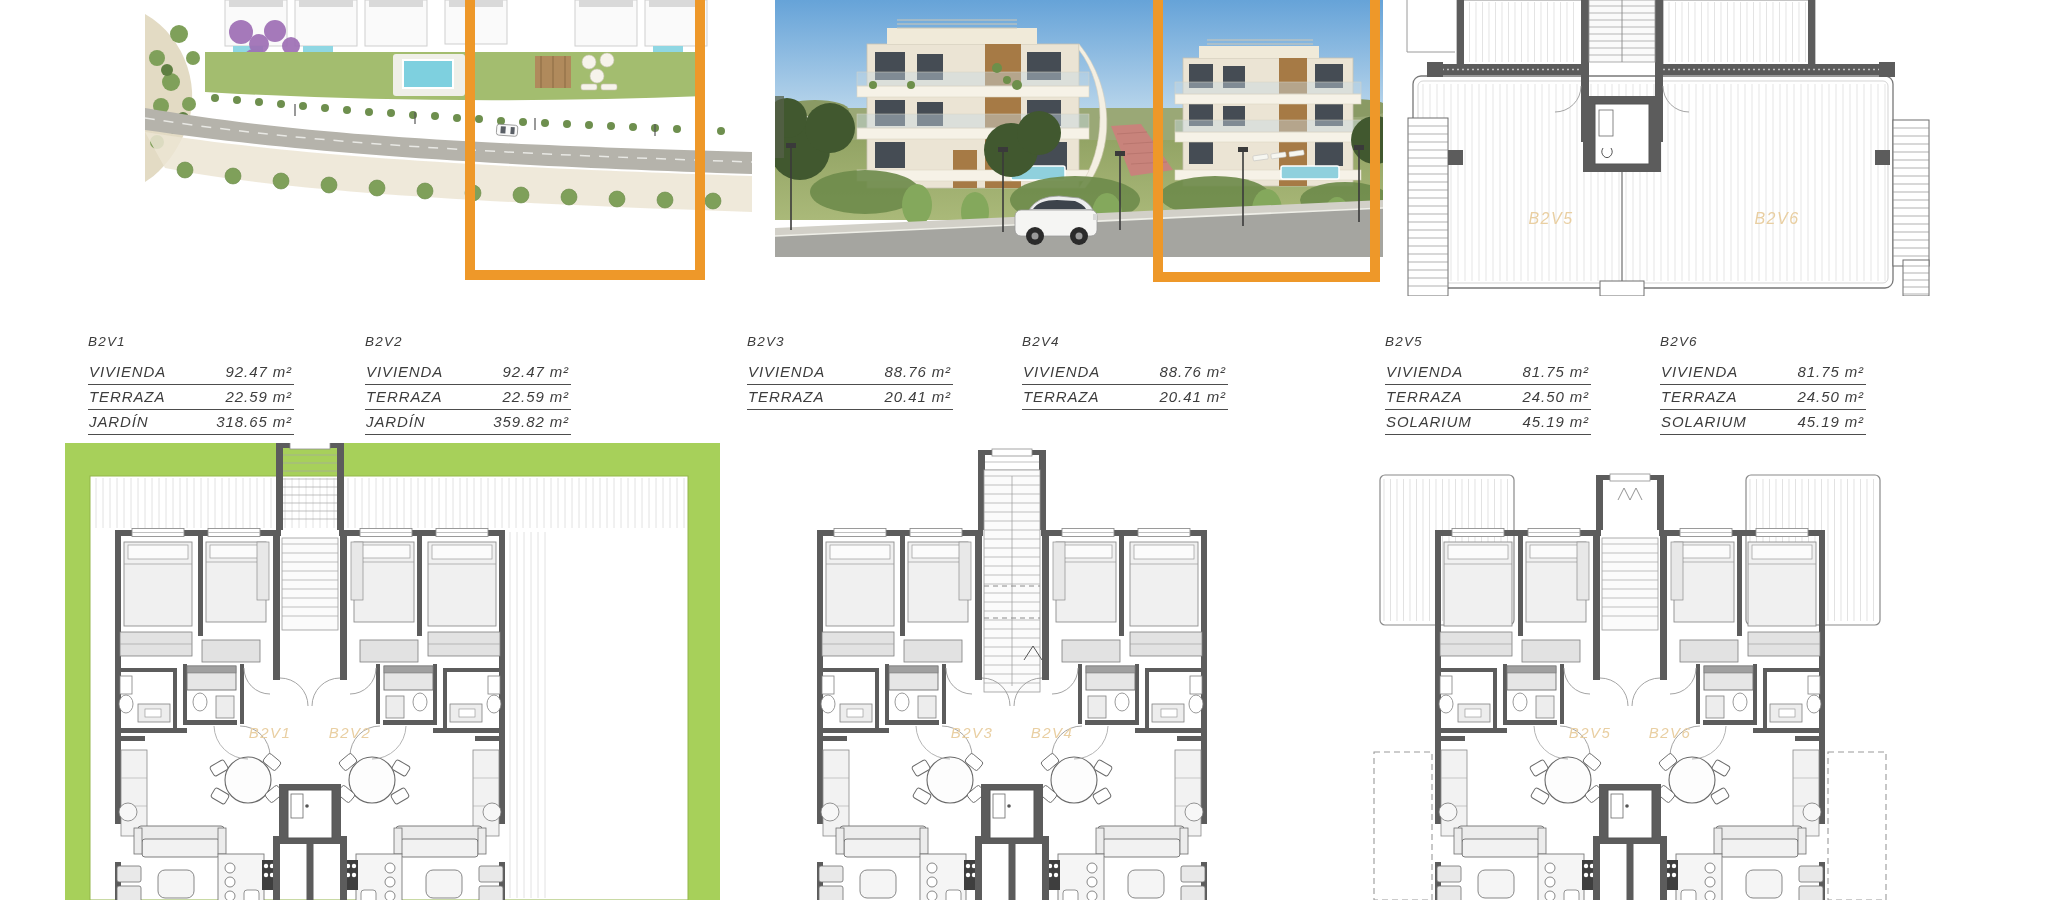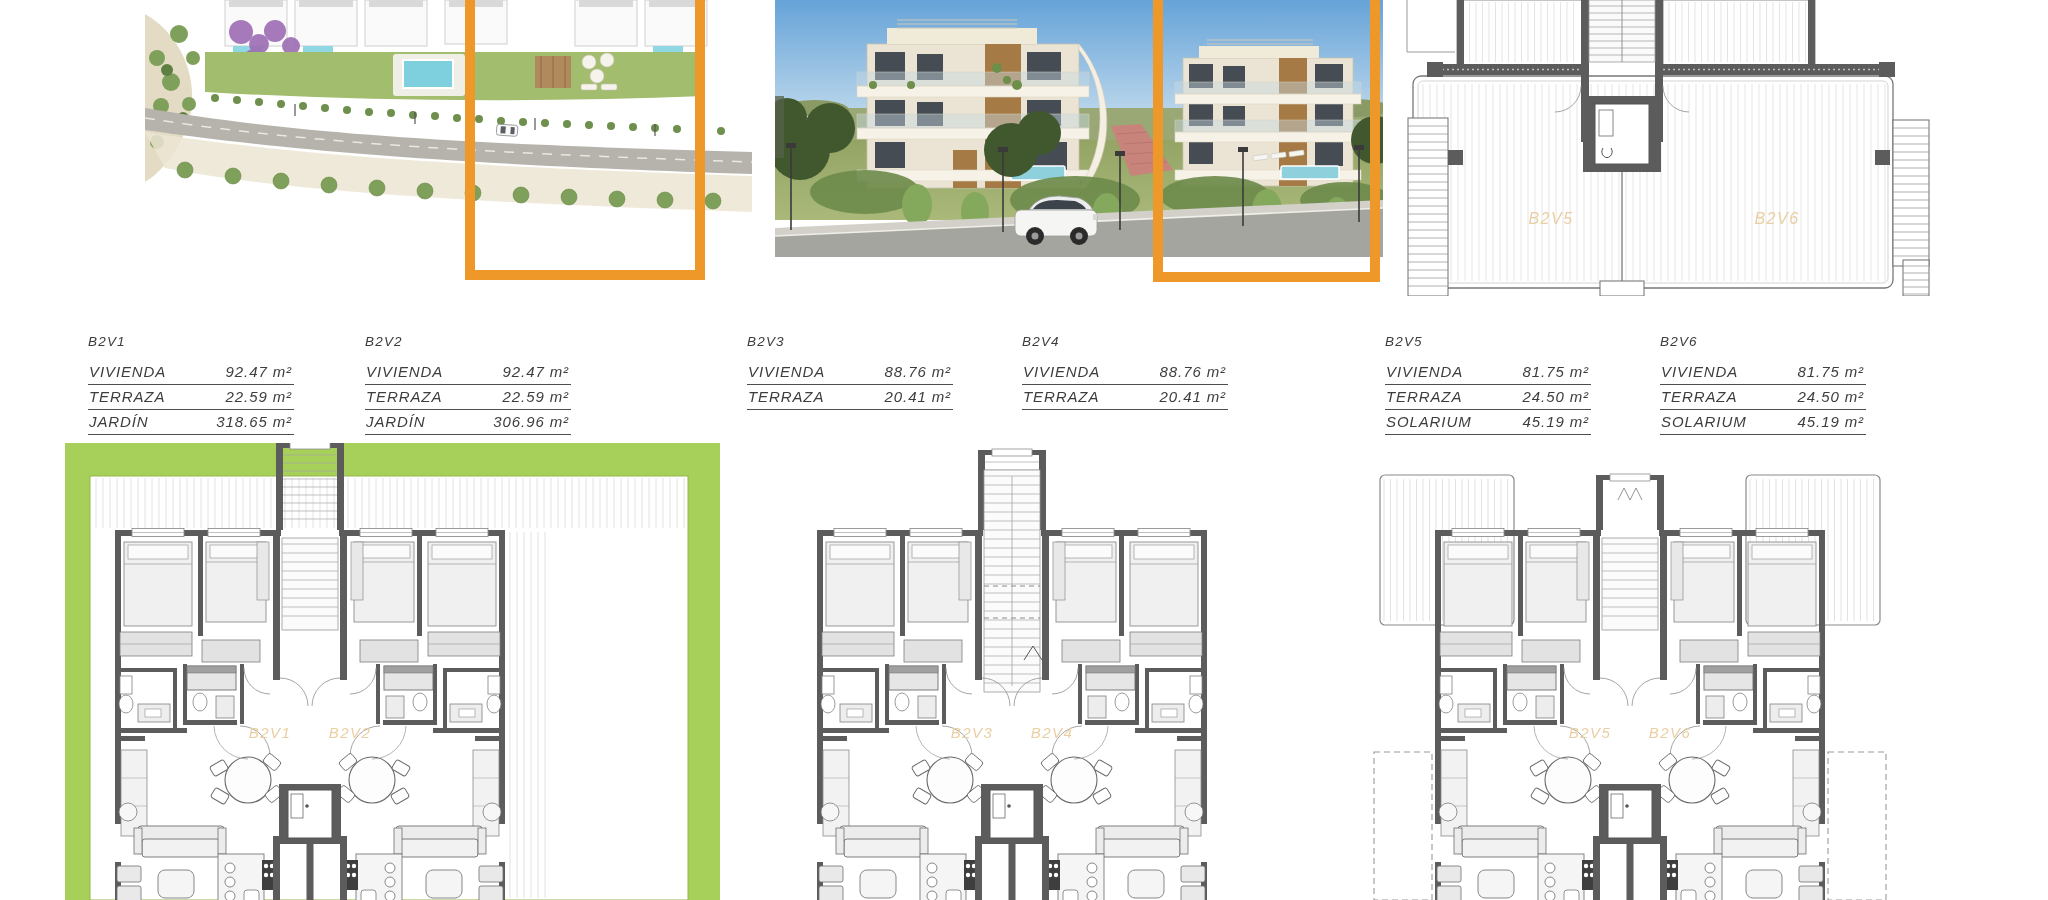--- a/index.html
+++ b/index.html
@@ -530,21 +530,21 @@
     <div class="spec-row">
         <span>VIVIENDA</span>
         <span class="v">92.47 m²</span>
       </div>
     <div class="spec-row">
         <span>TERRAZA</span>
         <span class="v">22.59 m²</span>
       </div>
     <div class="spec-row">
         <span>JARDÍN</span>
-        <span class="v">306.96 m²</span>
+        <span class="v">359.82 m²</span>
       </div>
   </div>
   <div class="spec-table" style="left:747px">
     <div class="spec-id">B2V3</div>
     <div class="spec-row">
         <span>VIVIENDA</span>
         <span class="v">88.76 m²</span>
       </div>
     <div class="spec-row">
         <span>TERRAZA</span>

